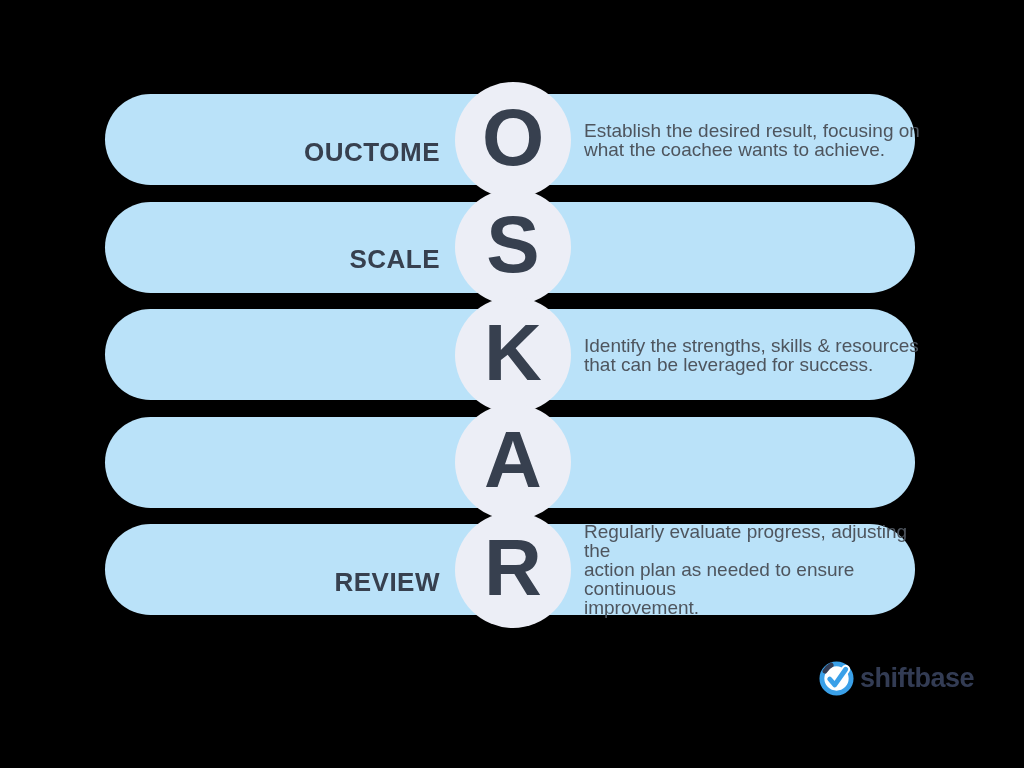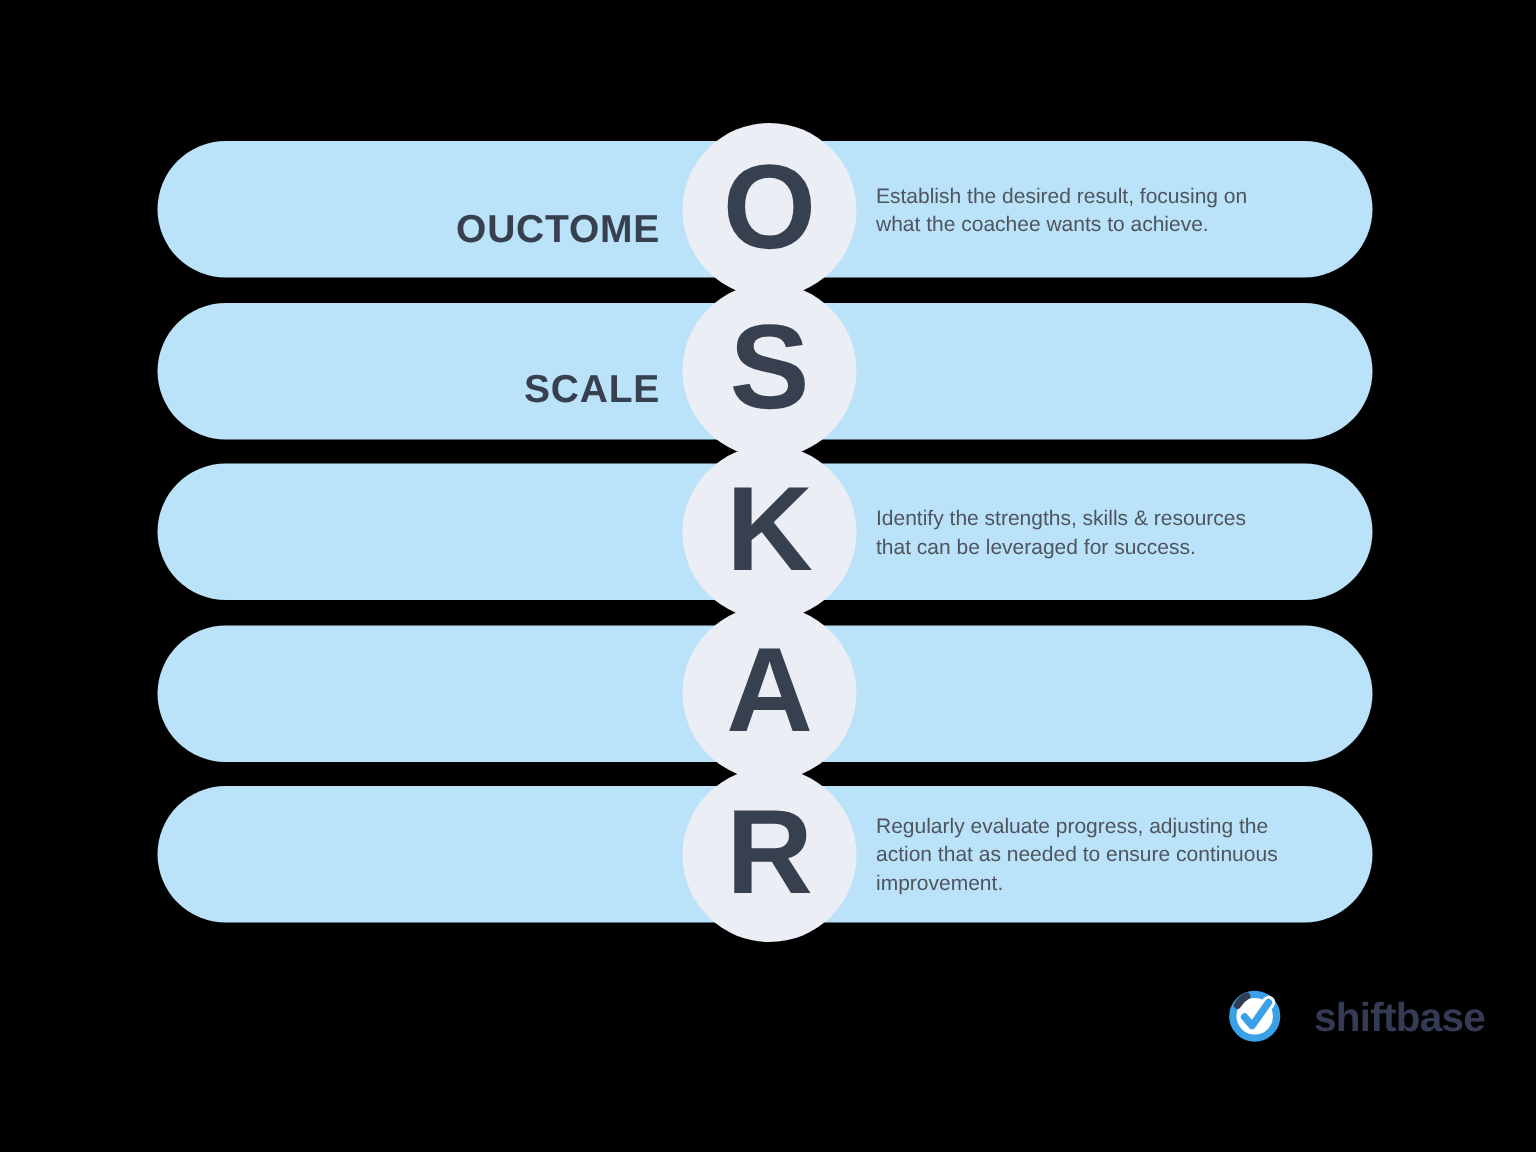--- a/index.html
+++ b/index.html
@@ -35,31 +35,31 @@
   }
   .big-letter{
     font-size:80px;font-weight:700;color:var(--ink);line-height:1;
     transform:translateY(-2px);
   }
   .row-desc{
     position:absolute;left:479px;top:0;bottom:0;width:340px;
     display:flex;align-items:center;
   }
   .row-desc p{
-    margin:0;font-size:14px;line-height:19px;color:var(--desc);
+    margin:0;font-size:19px;line-height:19px;color:var(--desc);
     white-space:pre-line;
   }
   .row:nth-of-type(1){top:94px;}
   .row:nth-of-type(2){top:201.5px;}
   .row:nth-of-type(3){top:309px;}
   .row:nth-of-type(4){top:416.5px;}
   .row:nth-of-type(5){top:524px;}
   .logo{
     position:absolute;left:818px;top:662px;height:36px;
-    display:flex;align-items:center;gap:21px;
+    display:flex;align-items:center;gap:5px;
   }
   .logo-word{
     font-size:27px;font-weight:700;color:var(--logo-text);letter-spacing:-0.5px;
     transform:translateY(-2px);
   }
 </style>
 </head>
 <body>
 
 <div>
@@ -97,23 +97,24 @@
 
   <div class="row">
     <div class="pill"></div>
     <div class="letter-circle">
       <span class="big-letter">A</span>
     </div>
   </div>
 
   <div class="row">
     <div class="pill"></div>
+    <div class="row-label">REVIEW</div>
     <div class="row-desc">
       <p>Regularly evaluate progress, adjusting the
-action that as needed to ensure continuous
+action plan as needed to ensure continuous
 improvement.</p>
     </div>
     <div class="letter-circle">
       <span class="big-letter">R</span>
     </div>
   </div>
 
   <div class="logo">
     <span>
       <svg width="37" height="37" viewBox="0 0 38 38">

